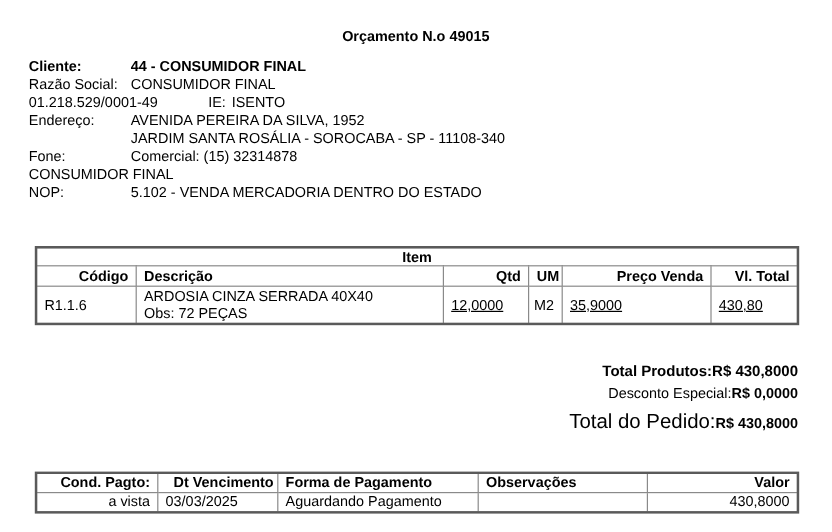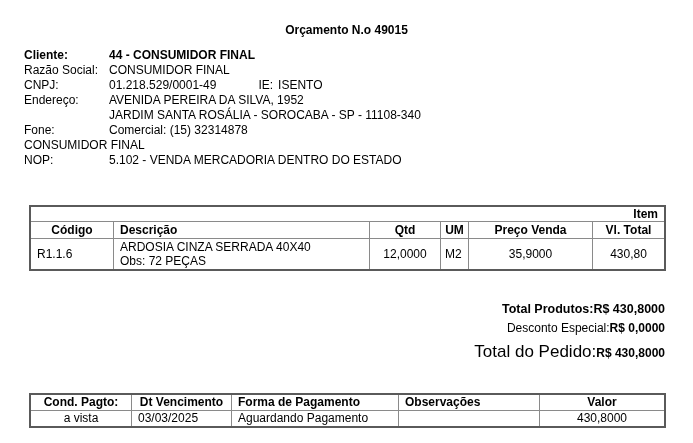--- a/index.html
+++ b/index.html
@@ -13,25 +13,25 @@
   .info-value { white-space:nowrap; }
   .bold { font-weight:bold; }
   .ie { margin-left:42px; }
 
   table { border-collapse:collapse; position:absolute; table-layout:fixed; }
   td, th { border:1px solid #8a8a8a; padding:0 6px; font-size:12px; white-space:nowrap; overflow:hidden; }
   th { font-weight:bold; }
   .outer { outline:2px solid #5a5a5a; outline-offset:-1px; }
 
   #items { left:30px; top:206px; width:634px; }
-  #items .hdr-title td { height:14px; text-align:right; font-weight:bold; }
+  #items .hdr-title td { height:14px; text-align:center; font-weight:bold; }
   #items th { height:16px; }
   #items .row td { height:30px; line-height:14px; }
-  .c { text-align:center; }
-  .r { text-align:center; }
+  .c { text-align:right; }
+  .r { text-align:left;text-decoration:underline; }
   .l { text-align:left;margin-top:28px; }
 
   .totals { position:absolute; left:452px; width:213px; }
   .tot-row { display:flex; justify-content:flex-end; align-items:baseline; }
   .t1 { top:302px; font-weight:bold; font-size:12.5px; }
   .t2 { top:321px; font-size:12px; }
   .t2 .v { font-weight:bold; }
   .t3 { top:342px; }
   .t3 .k { font-weight:normal; font-size:17px; }
   .t3 .v { font-weight:bold; font-size:12px; }
@@ -47,21 +47,20 @@
 <div class="info">
   <div class="info-row bold">
     <span class="info-label">Cliente:</span>
     <span class="info-value">44 - CONSUMIDOR FINAL</span>
   </div>
   <div class="info-row">
     <span class="info-label">Razão Social:</span>
     <span class="info-value">CONSUMIDOR FINAL</span>
   </div>
   <div class="info-row">
-    <span class="info-label">CNPJ:</span>
     <span class="info-value">01.218.529/0001-49</span>
     <span class="info-value ie">IE:</span>
     <span class="info-value" style="margin-left:5px">ISENTO</span>
   </div>
   <div class="info-row">
     <span class="info-label">Endereço:</span>
     <span class="info-value">AVENIDA PEREIRA DA SILVA, 1952</span>
   </div>
   <div class="info-row">
     <span class="info-label"></span>

